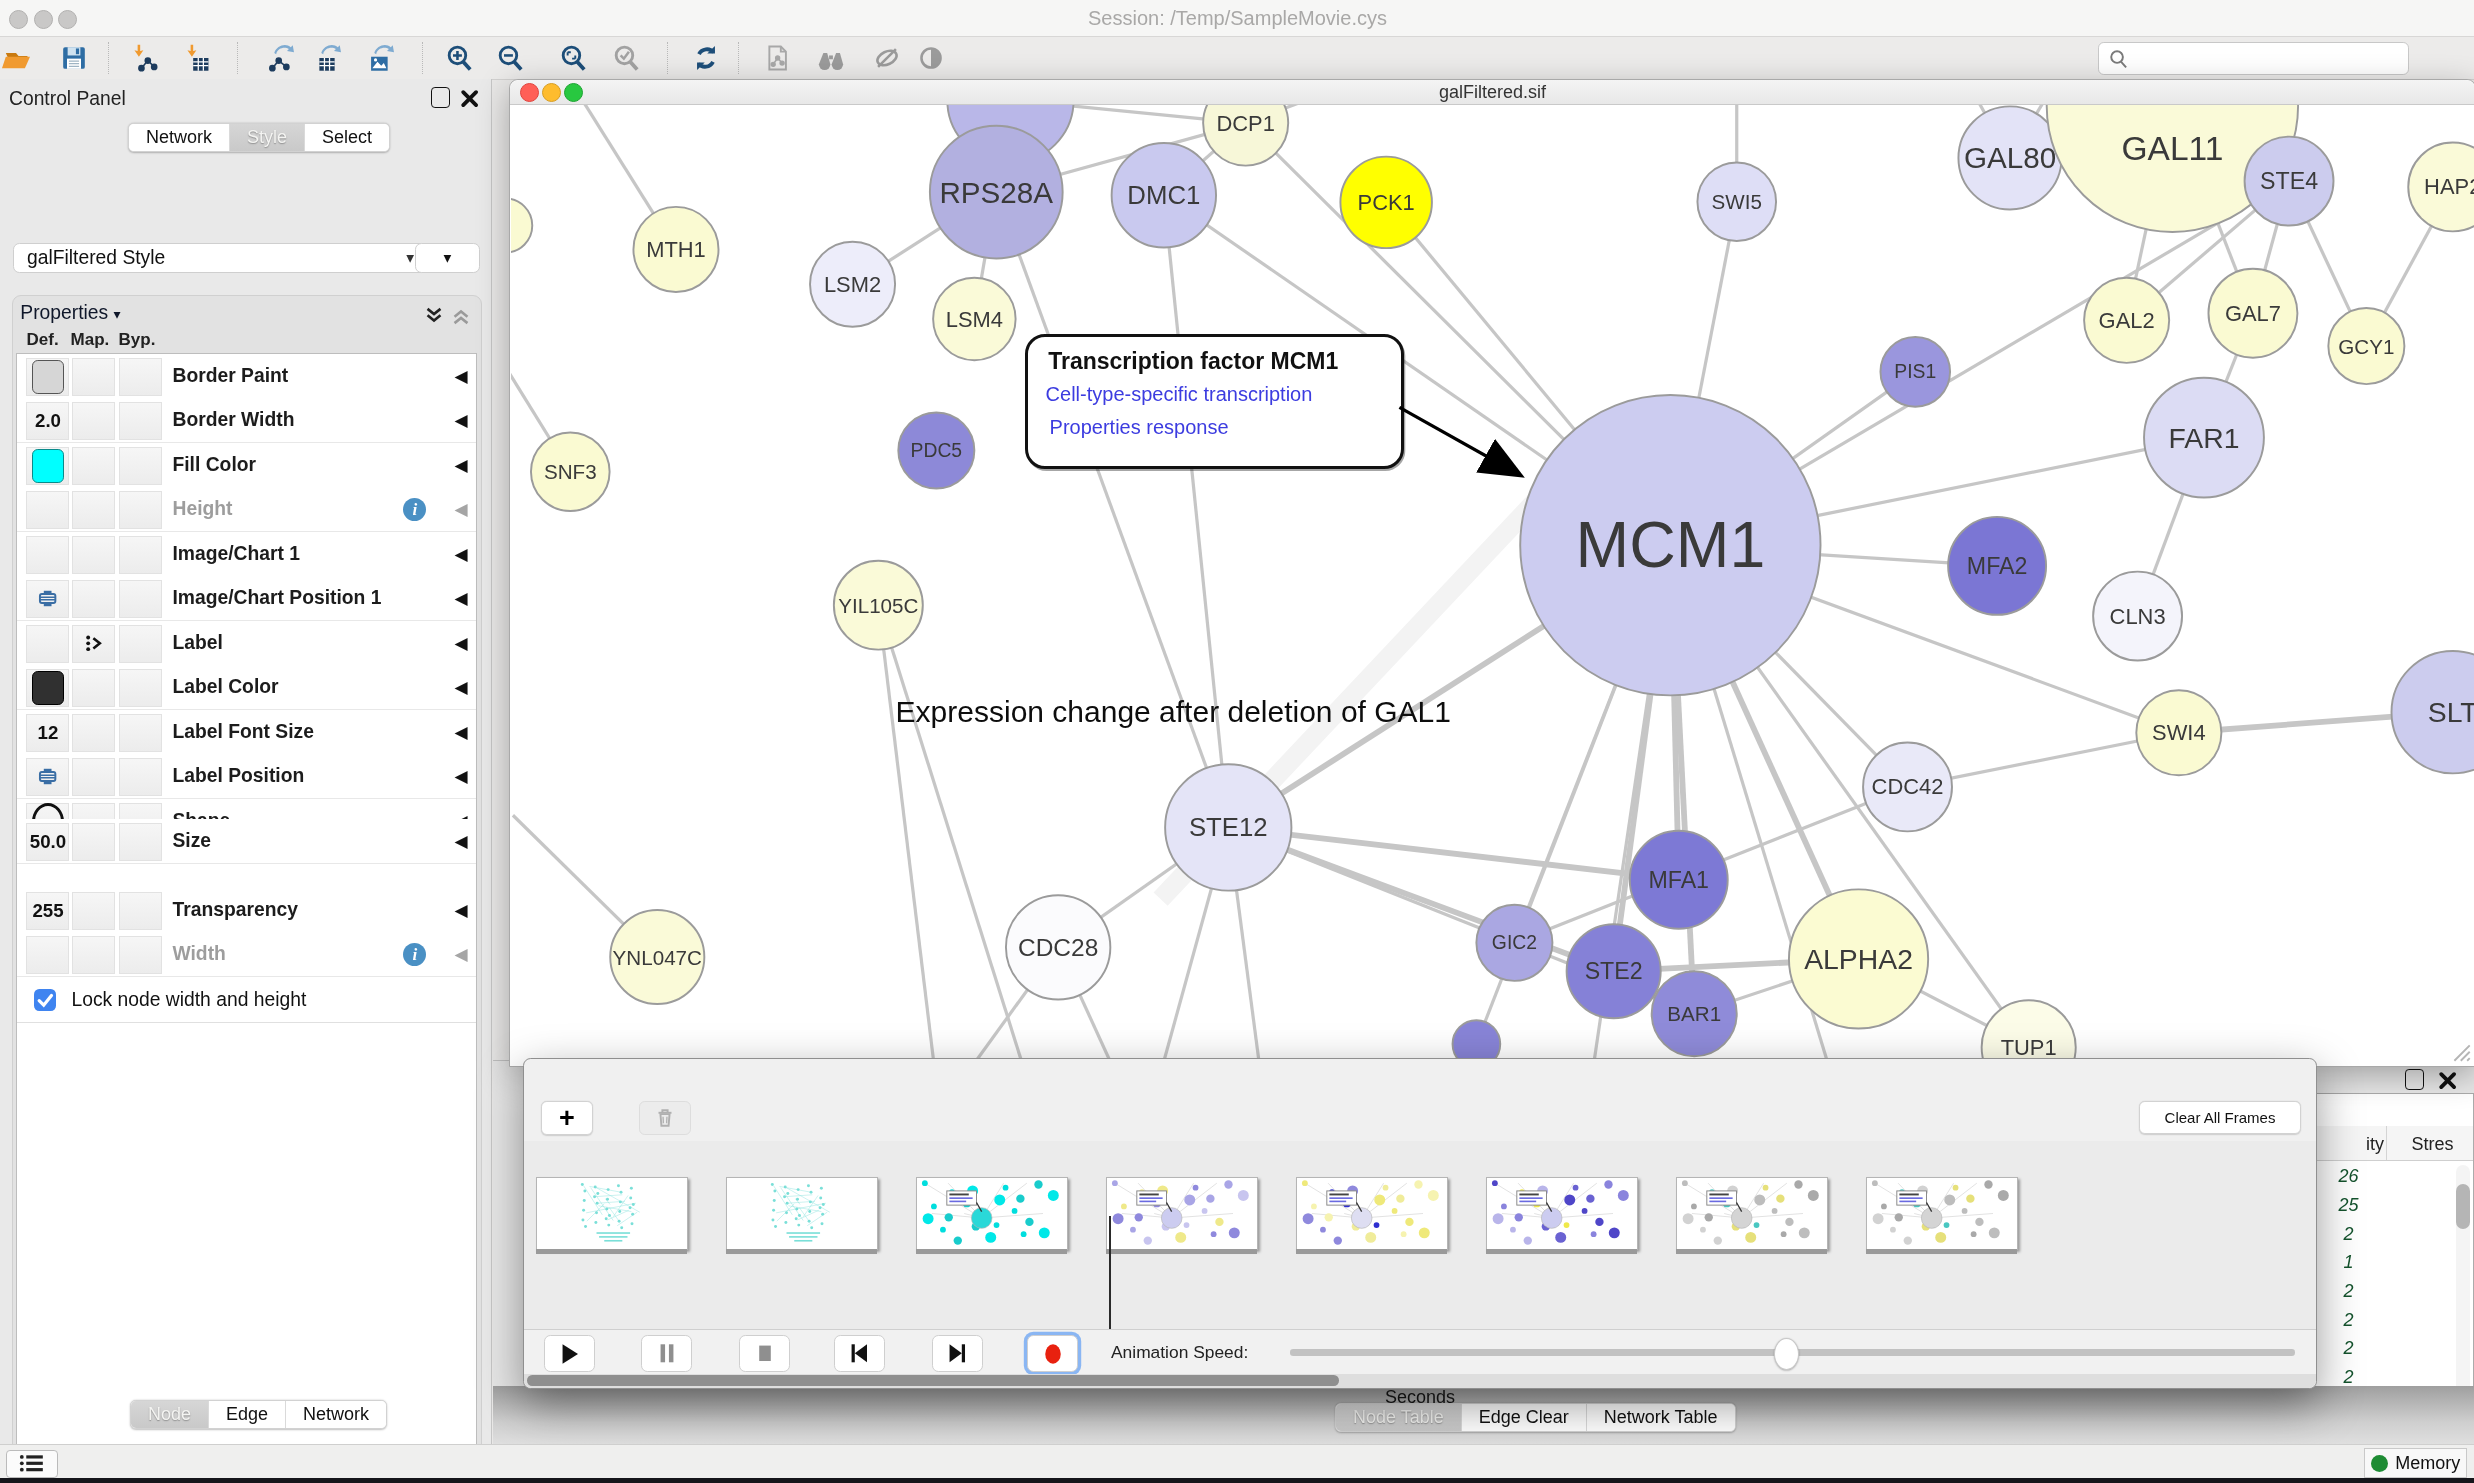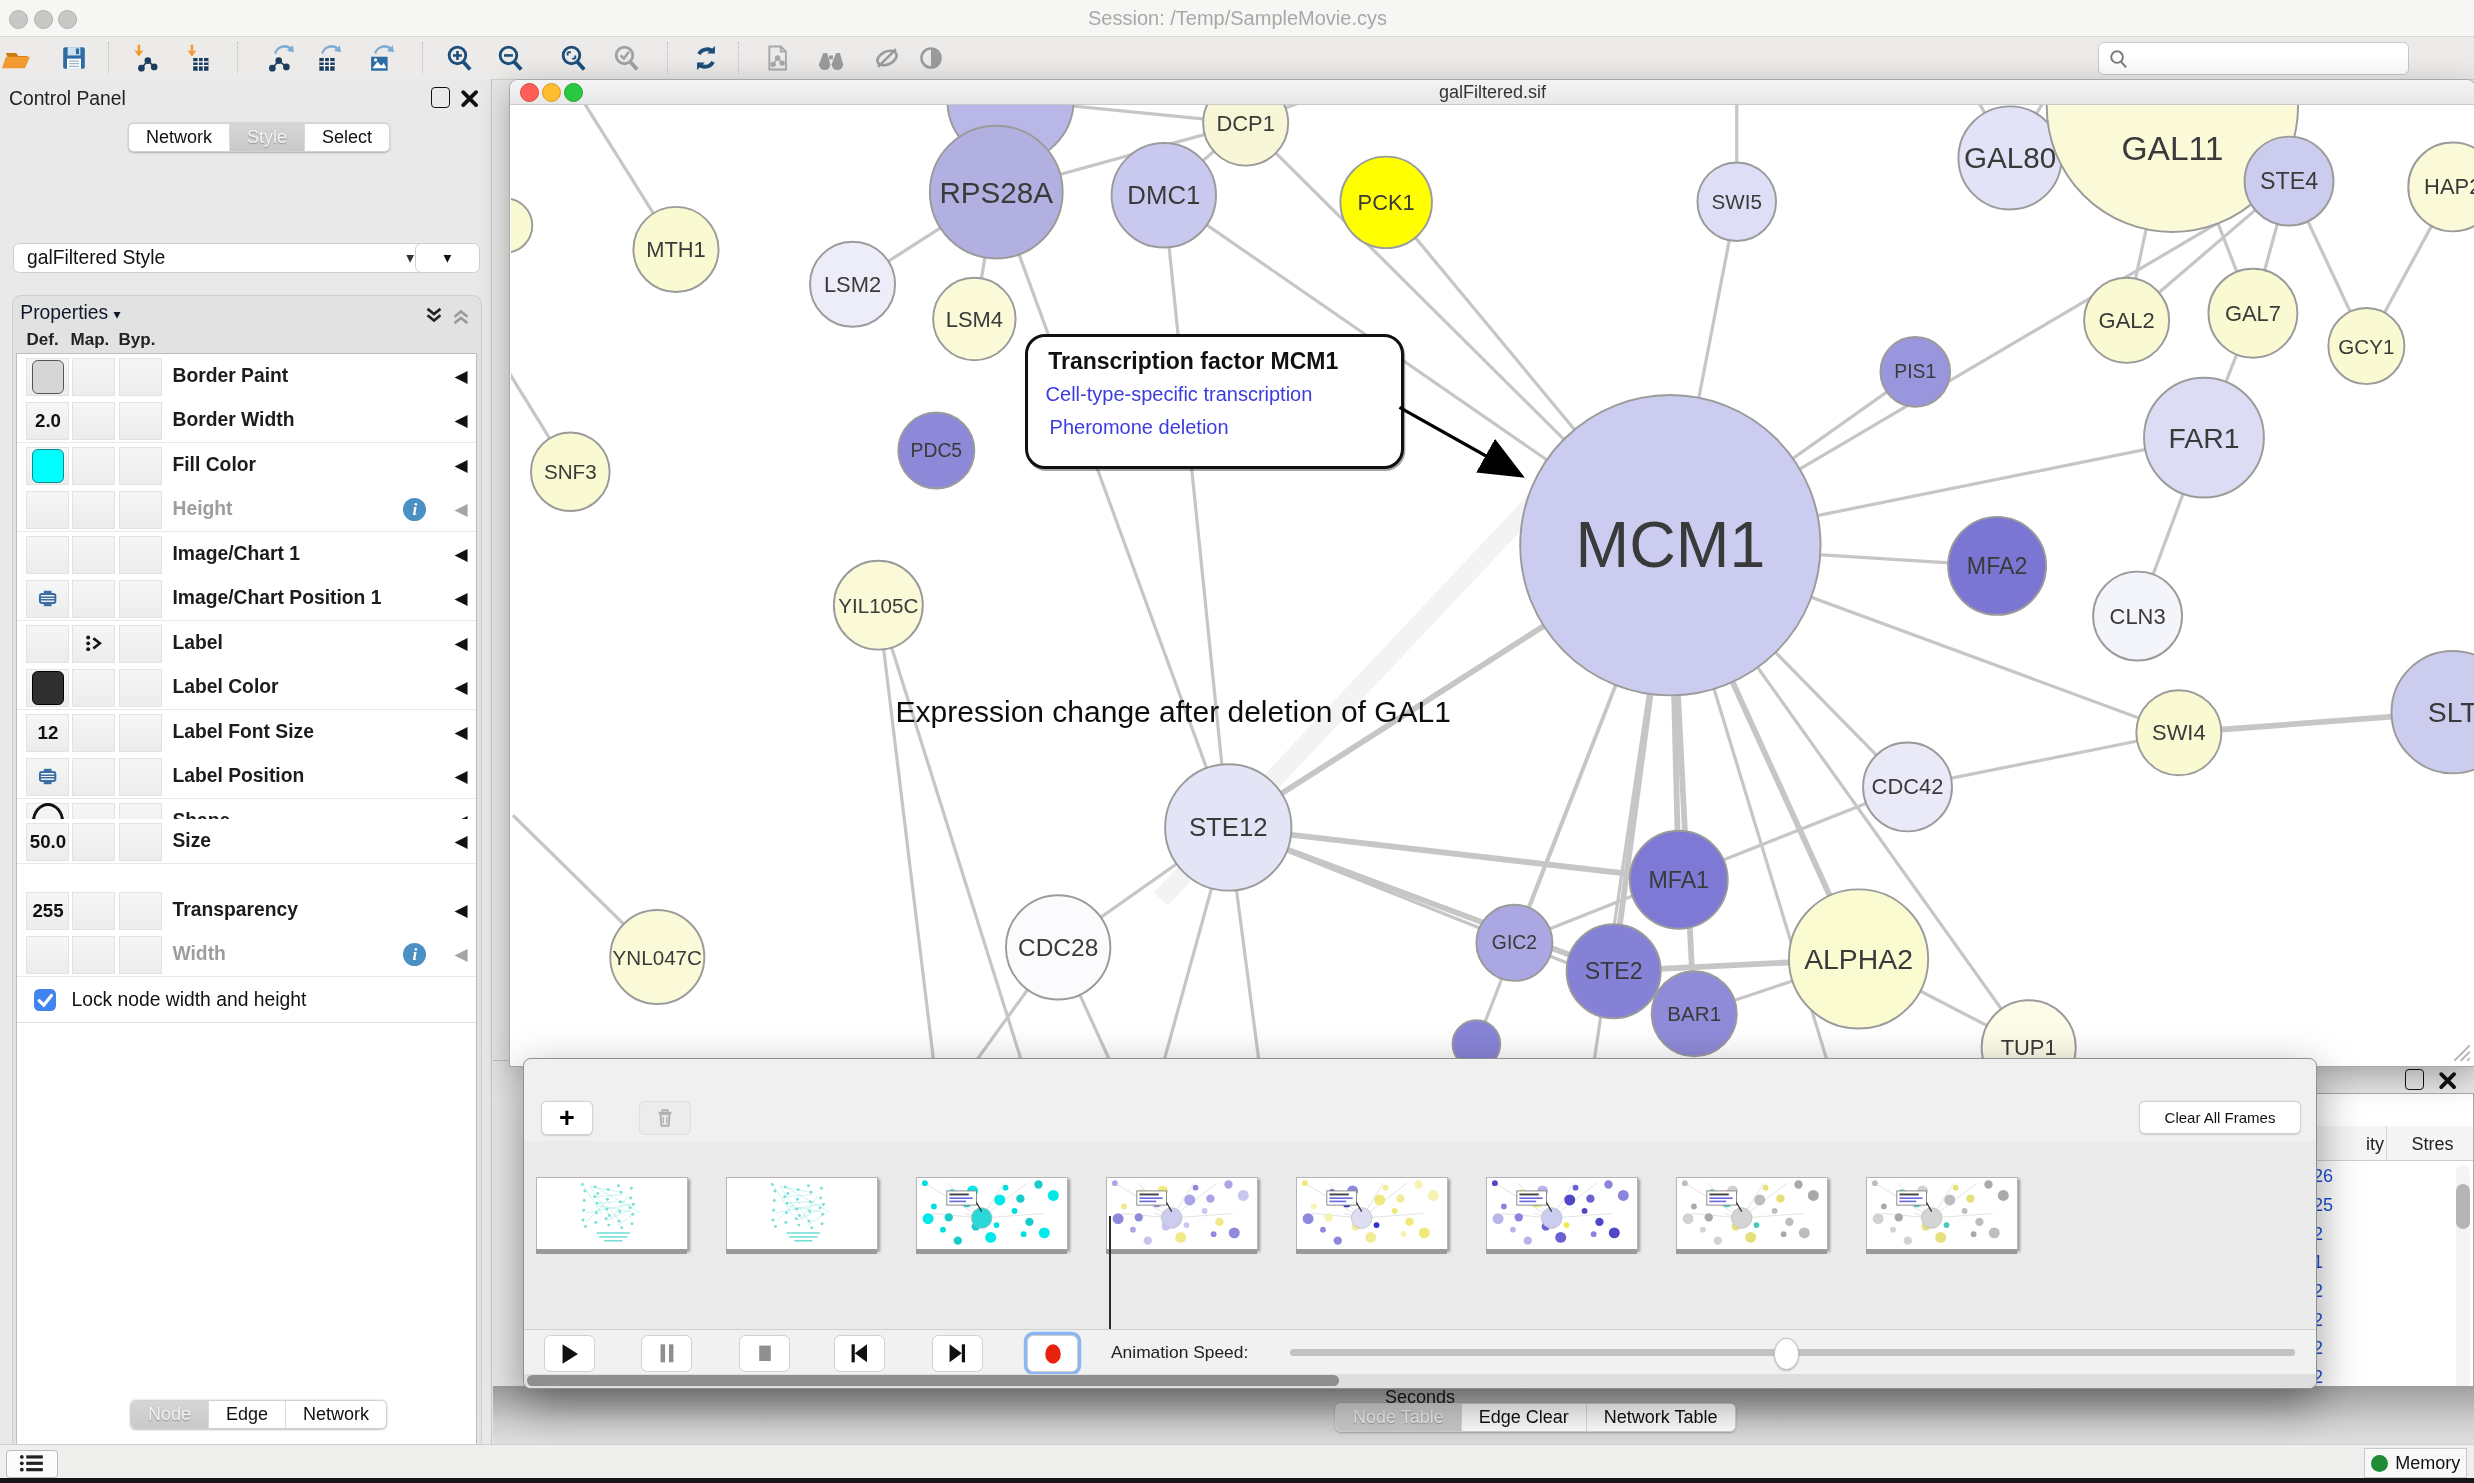--- a/index.html
+++ b/index.html
@@ -57,21 +57,21 @@
   #annotation-box .ttl{position:absolute;left:20.6px;top:11.6px;font-size:23px;font-weight:bold;color:#111;}
   #annotation-box .l1{position:absolute;left:18px;top:46px;font-size:20px;color:#3c3ce0;}
   #annotation-box .l2{position:absolute;left:22px;top:79px;font-size:20px;color:#3c3ce0;}
   #net-caption{left:385px;top:590px;font-size:30px;color:#0d0d0d;}
   #resize-grip{right:3.9px;bottom:3.9px;width:23px;height:23px;}
   
   #table-panel{left:493px;top:1060px;width:1982px;height:391px;background:#e7e7e7;border-top:0.6px solid #c2c2c2;}
   #tp-btns{right:18px;top:7.7px;display:flex;gap:14px;}
   #table-frag{left:1819px;top:32px;width:160px;height:322px;background:#fff;border:0.6px solid #ababab;}
   #tf-head{position:absolute;left:0;top:32px;width:100%;height:34px;background:#f5f5f5;border-bottom:0.6px solid #cfcfcf;font-size:18px;color:#222;}
-  .tf-row{position:absolute;width:71px;text-align:left;font-size:18px;color:#1d4ed8;}
+  .tf-row{position:absolute;width:71px;text-align:center;font-size:18px;color:#14532d;font-style:italic;}
   #tf-scroll{position:absolute;right:2.6px;top:71px;width:14px;height:271px;background:#f4f4f4;border-radius:7px;}
   #tf-thumb{position:absolute;left:0;top:19.3px;width:14px;height:45px;background:#b5b5b5;border-radius:7px;}
   #tp-tabsbar{left:0;top:325px;width:100%;height:66px;background:linear-gradient(#9f9f9f,#cfcfcf 55%,#e5e5e5);}
   #tp-tabs{left:842px;top:17.4px;}
   
   #cyanimator{left:523px;top:1058px;width:1792px;height:329px;background:#f0f0f0;border:0.6px solid #8f8f8f;border-radius:7.7px;box-shadow:0 15.5px 45px rgba(0,0,0,.40);}
   #cy-titlebar{left:0;top:0;width:100%;height:33px;background:linear-gradient(#f3f3f3,#e4e4e4);border-bottom:0.6px solid #bbb;border-radius:7.7px 7.7px 0 0;}
   #cy-title{left:0;top:0;width:100%;height:33px;line-height:33px;text-align:center;font-size:18px;color:#444;}
   #cy-toolbar{left:0;top:33px;width:100%;height:49px;background:#f0f0f0;border-bottom:1.3px solid #bfbfbf;}
   .cy-btn{background:#fff;border:0.6px solid #d2d2d2;border-radius:5.8px;display:flex;align-items:center;justify-content:center;box-shadow:0 0.6px 1.3px rgba(0,0,0,.15);}
@@ -637,21 +637,21 @@
           <text x="1812" y="1202" text-anchor="middle" dominant-baseline="central" font-size="36" fill="#3a3a3a" font-family="Liberation Sans, sans-serif">MFA1</text>
           <circle cx="1711" cy="1344" r="73" fill="#8581d7" stroke="#9b9b9b" stroke-width="3"></circle>
           <text x="1711" y="1344" text-anchor="middle" dominant-baseline="central" font-size="36" fill="#3a3a3a" font-family="Liberation Sans, sans-serif">STE2</text>
           <circle cx="1836" cy="1410" r="66" fill="#8f8bd9" stroke="#9b9b9b" stroke-width="3"></circle>
           <text x="1836" y="1410" text-anchor="middle" dominant-baseline="central" font-size="32" fill="#3a3a3a" font-family="Liberation Sans, sans-serif">BAR1</text>
           <circle cx="1498" cy="1457" r="37" fill="#8884d7" stroke="#9b9b9b" stroke-width="3"></circle>
         </svg>
       <div class="abs" id="annotation-box">
         <div class="ttl">Transcription factor MCM1</div>
         <div class="l1">Cell-type-specific transcription</div>
-        <div class="l2">Pheromone deletion</div>
+        <div class="l2">Properties response</div>
       </div>
       <svg class="abs" style="left:883px;top:296px" width="142" height="90" viewBox="0 0 220 140">
         <defs>
             <marker id="ah" markerWidth="14" markerHeight="12" refX="11" refY="6" orient="auto">
               <path d="M0 0 L14 6 L0 12 z" fill="#000"></path>
             </marker>
           </defs>
         <line x1="8" y1="10" x2="190" y2="112" stroke="#000" stroke-width="5" marker-end="url(#ah)"></line>
       </svg>
       <div class="abs" id="net-caption">Expression change after deletion of GAL1</div>

